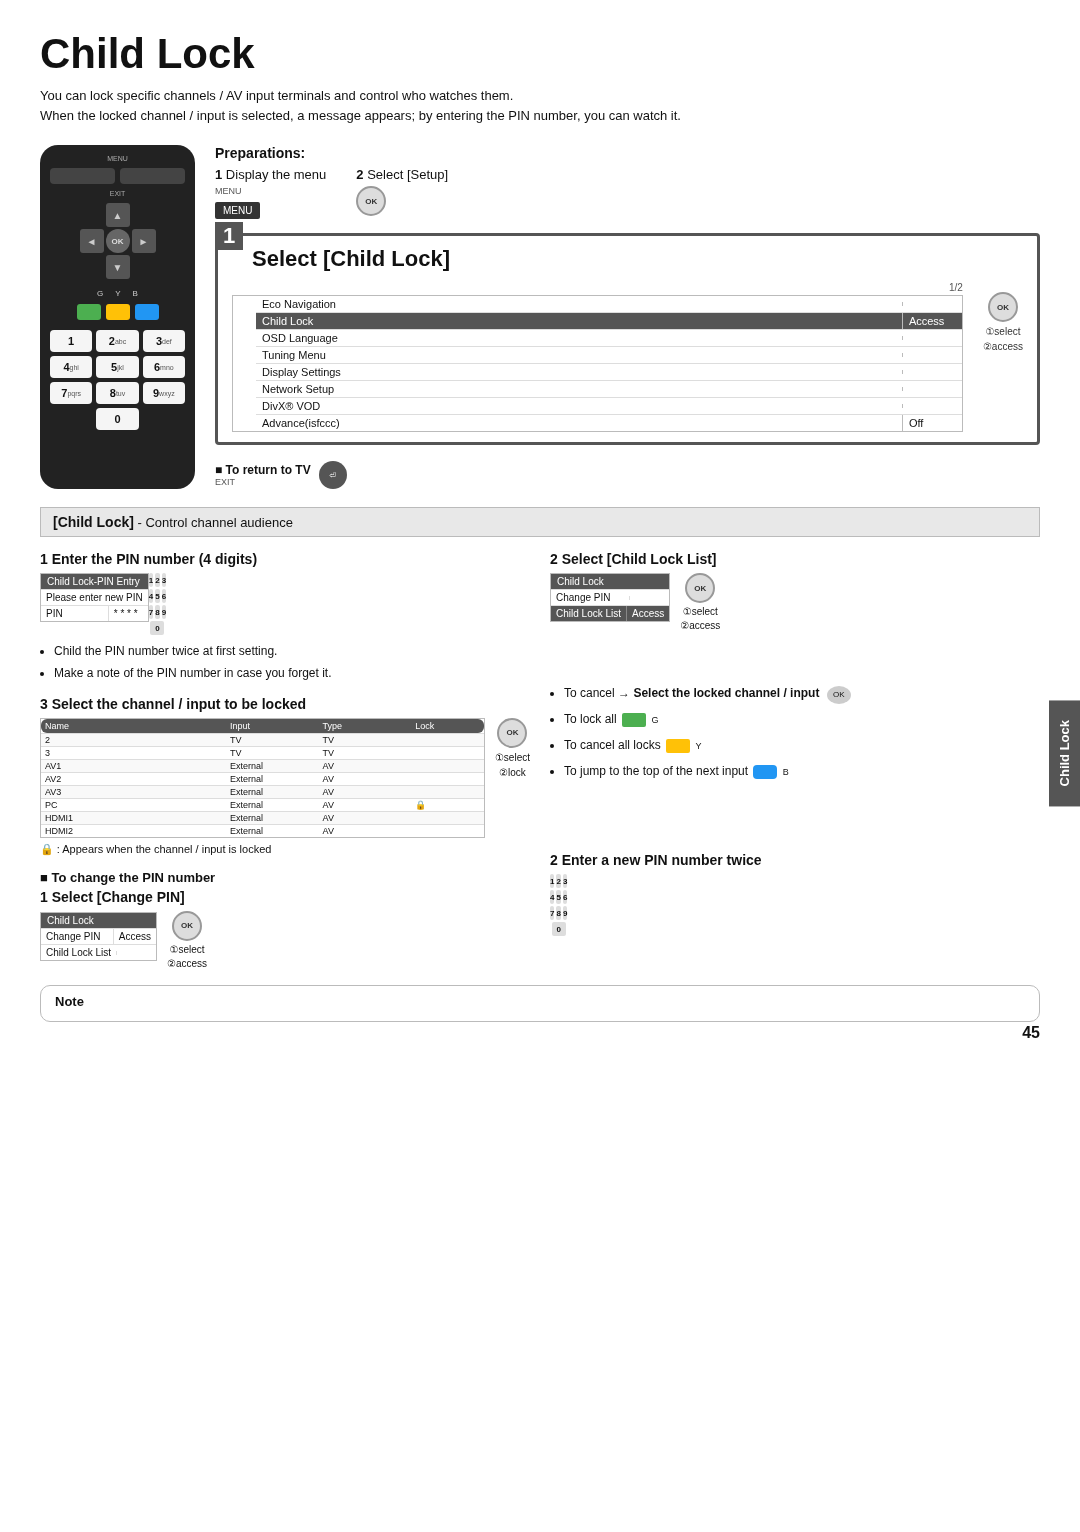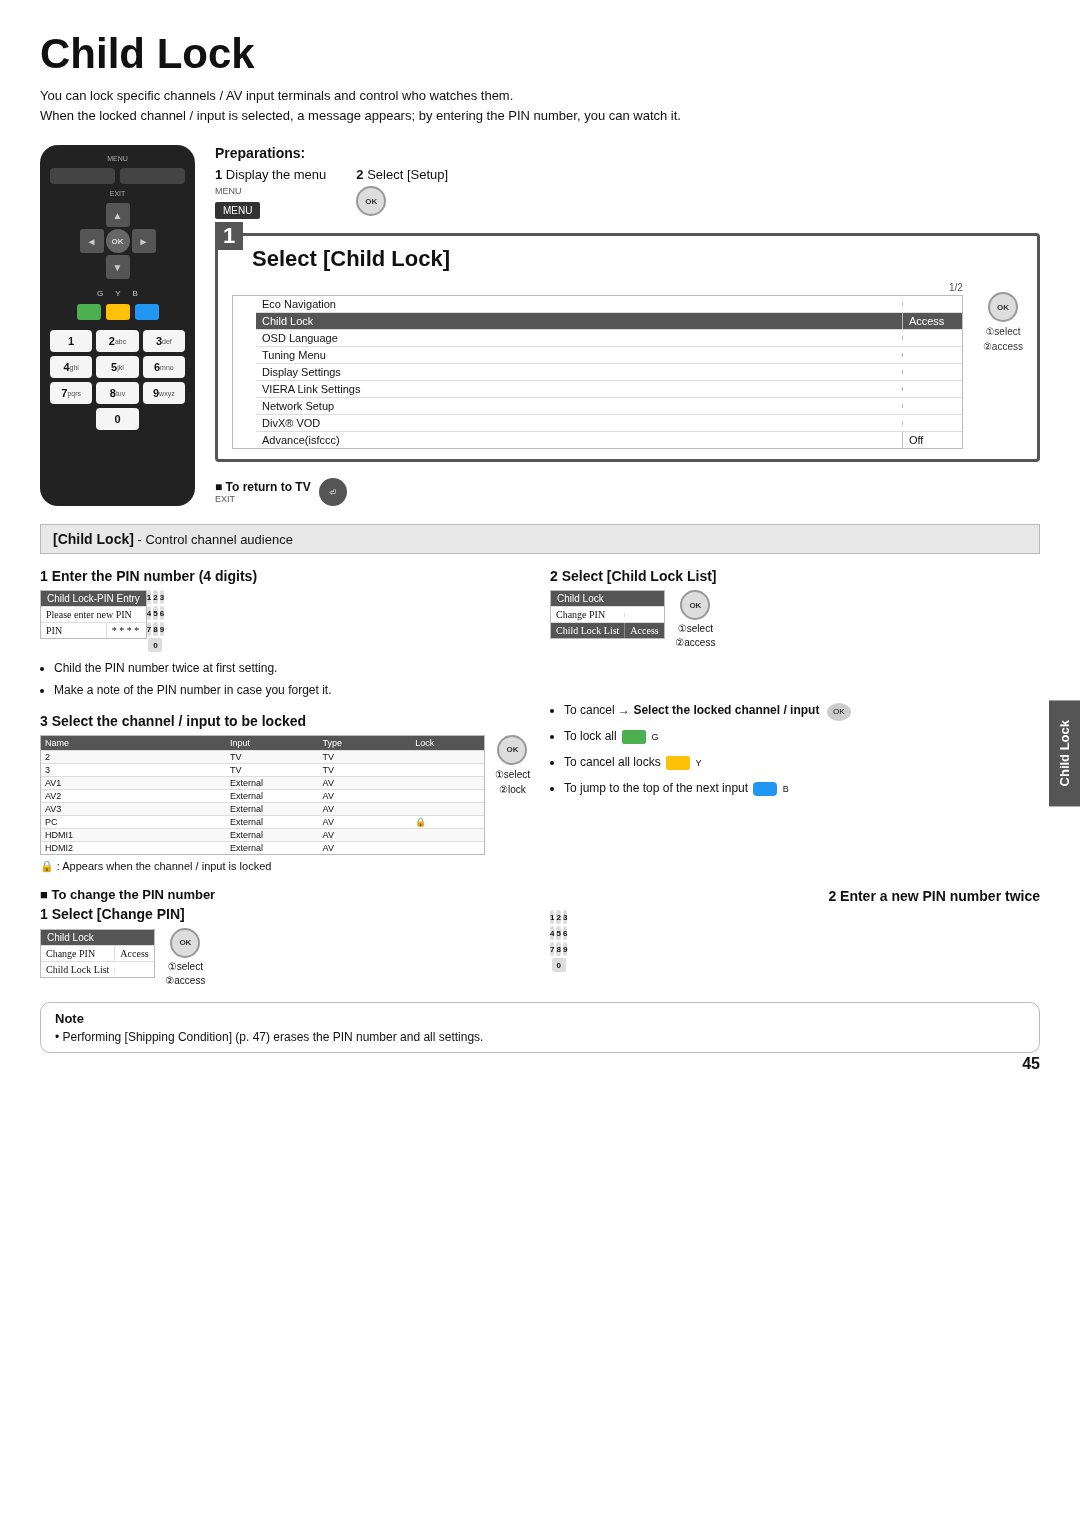--- a/index.html
+++ b/index.html
@@ -283,21 +283,20 @@
     }
     .pin-table-row {
       display: flex;
       border-top: 1px solid #ddd;
       min-height: 15px;
       align-items: center;
     }
     .pin-table-cell {
       padding: 2px 5px;
       flex: 1;
-      font-family: Liberation Serif, serif;
     }
     .pin-table-cell.narrow {
       flex: 0 0 40px;
       border-left: 1px solid #ddd;
     }
     .numpad-small-btn {
       background: #ddd;
       border-radius: 2px;
       height: 14px;
       display: flex;
@@ -318,20 +317,21 @@
       border: 1px solid #bbb;
       font-size: 9px;
       width: 100%;
     }
     .channel-table-header {
       background: #555;
       color: white;
       display: grid;
       grid-template-columns: 2fr 1fr 1fr 0.7fr;
       padding: 2px 4px;
+      border-radius: 6px;
     }
     .channel-table-row {
       display: grid;
       grid-template-columns: 2fr 1fr 1fr 0.7fr;
       border-top: 1px solid #ddd;
       min-height: 13px;
       align-items: center;
       padding: 1px 4px;
     }
     .channel-table-row:nth-child(even) { background: #f9f9f9; }
@@ -473,24 +473,20 @@
               <div class="menu-table-row">
                 <div class="menu-cell">OSD Language</div>
                 <div class="menu-cell value"></div>
               </div>
               <div class="menu-table-row">
                 <div class="menu-cell">Tuning Menu</div>
                 <div class="menu-cell value"></div>
               </div>
               <div class="menu-table-row">
                 <div class="menu-cell">Display Settings</div>
-                <div class="menu-cell value"></div>
-              </div>
-              <div class="menu-table-row">
-                <div class="menu-cell">VIERA Link Settings</div>
                 <div class="menu-cell value"></div>
               </div>
               <div class="menu-table-row">
                 <div class="menu-cell">Network Setup</div>
                 <div class="menu-cell value"></div>
               </div>
               <div class="menu-table-row">
                 <div class="menu-cell">DivX® VOD</div>
                 <div class="menu-cell value"></div>
               </div>
@@ -735,21 +731,21 @@
               <span style="font-size:9px;">Y</span>
             </li>
             <li>
               To jump to the top of the next input
               <span class="color-swatch" style="background:#2196f3;border-radius:4px;"></span>
               <span style="font-size:9px;">B</span>
             </li>
           </ul>
         </div>
 
-        <div style="margin-top:88px;text-align:right;">
+        <div style="margin-top:69px;">
           <div class="section-heading">
             <span>2</span>
             <span> Enter a new PIN number twice</span>
           </div>
           <div style="display:flex;align-items:center;gap:8px;margin-top:4px;">
             <div style="display:flex;flex-direction:column;gap:2px;">
               <div style="display:flex;gap:2px;">
                 <div class="numpad-small-btn">1</div>
                 <div class="numpad-small-btn">2</div>
                 <div class="numpad-small-btn">3</div>
@@ -770,21 +766,20 @@
             </div>
           </div>
         </div>
 
       </div>
 
     </div>
 
     <div class="note-box" style="margin-top:16px;">
       <div class="note-title">Note</div>
-      <div style="font-size:12px;">• Performing [Shipping Condition] (p. 47) erases the PIN number and all settings.</div>
     </div>
 
   </div>
 
   <div class="child-lock-tab">Child Lock</div>
 
   <div class="page-num">45</div>
 
 </div>
 

